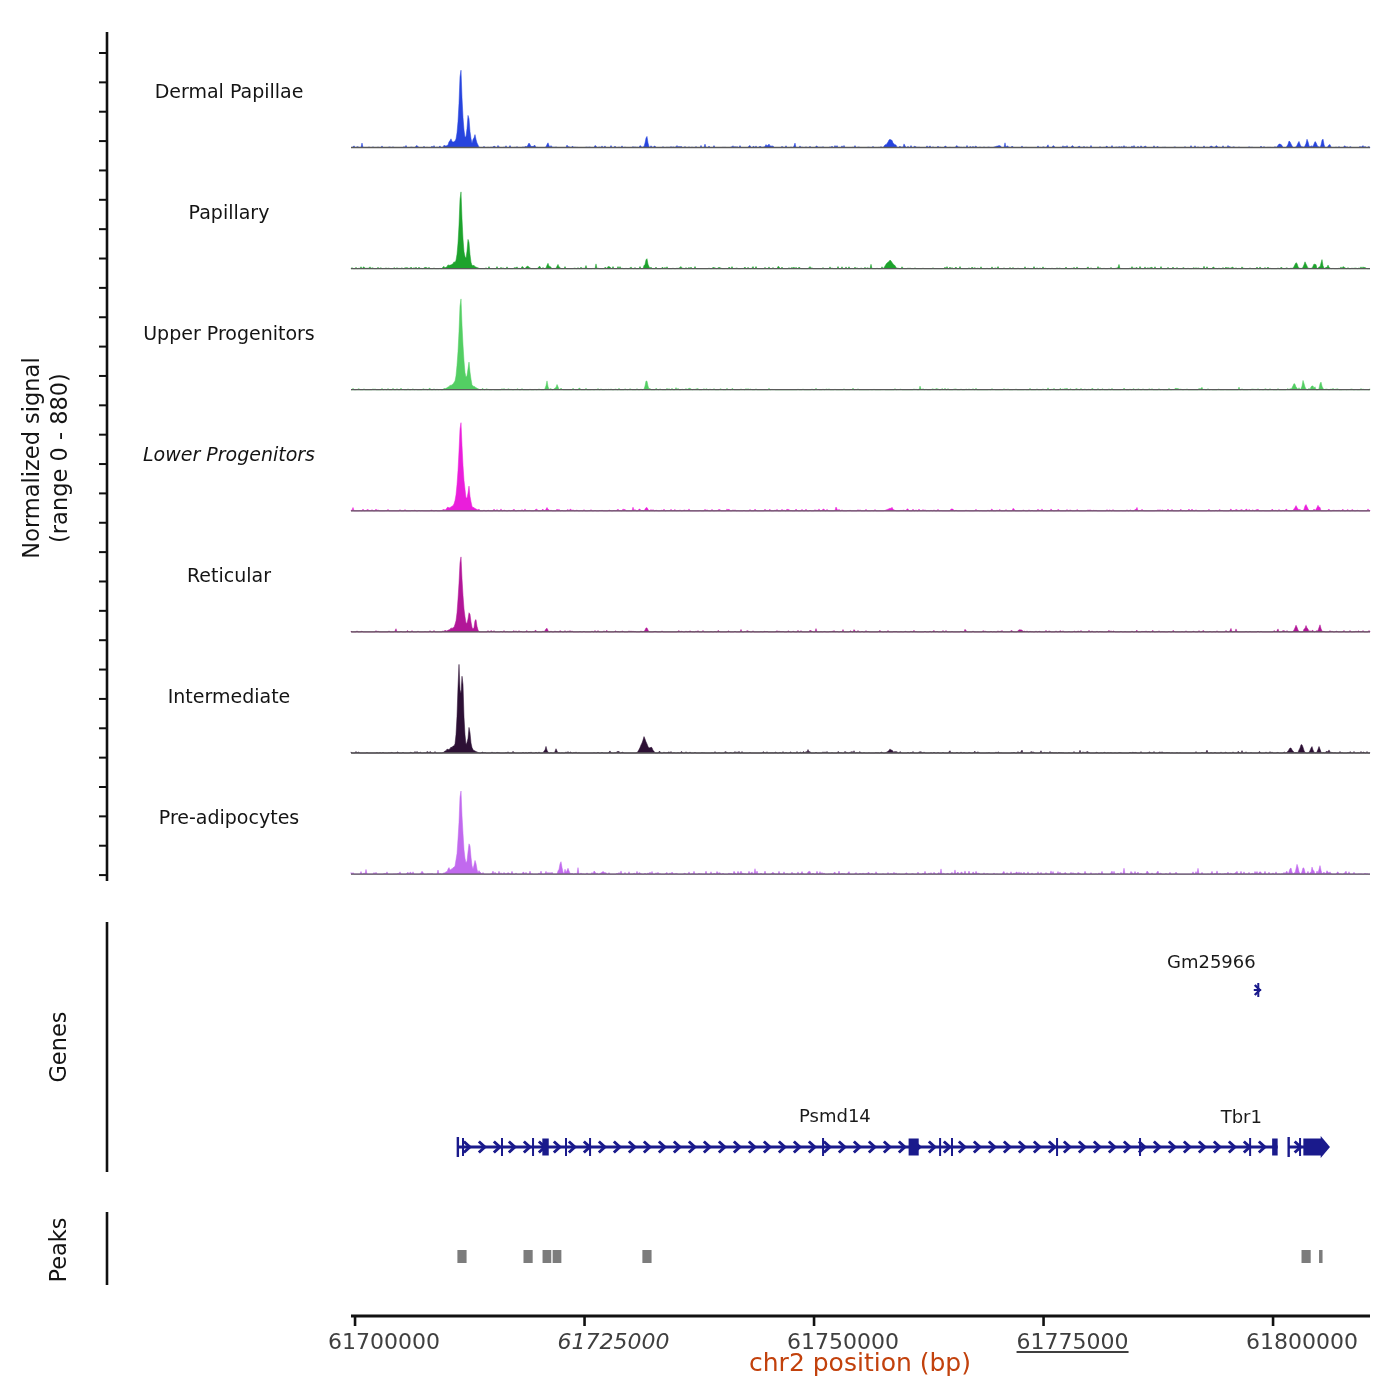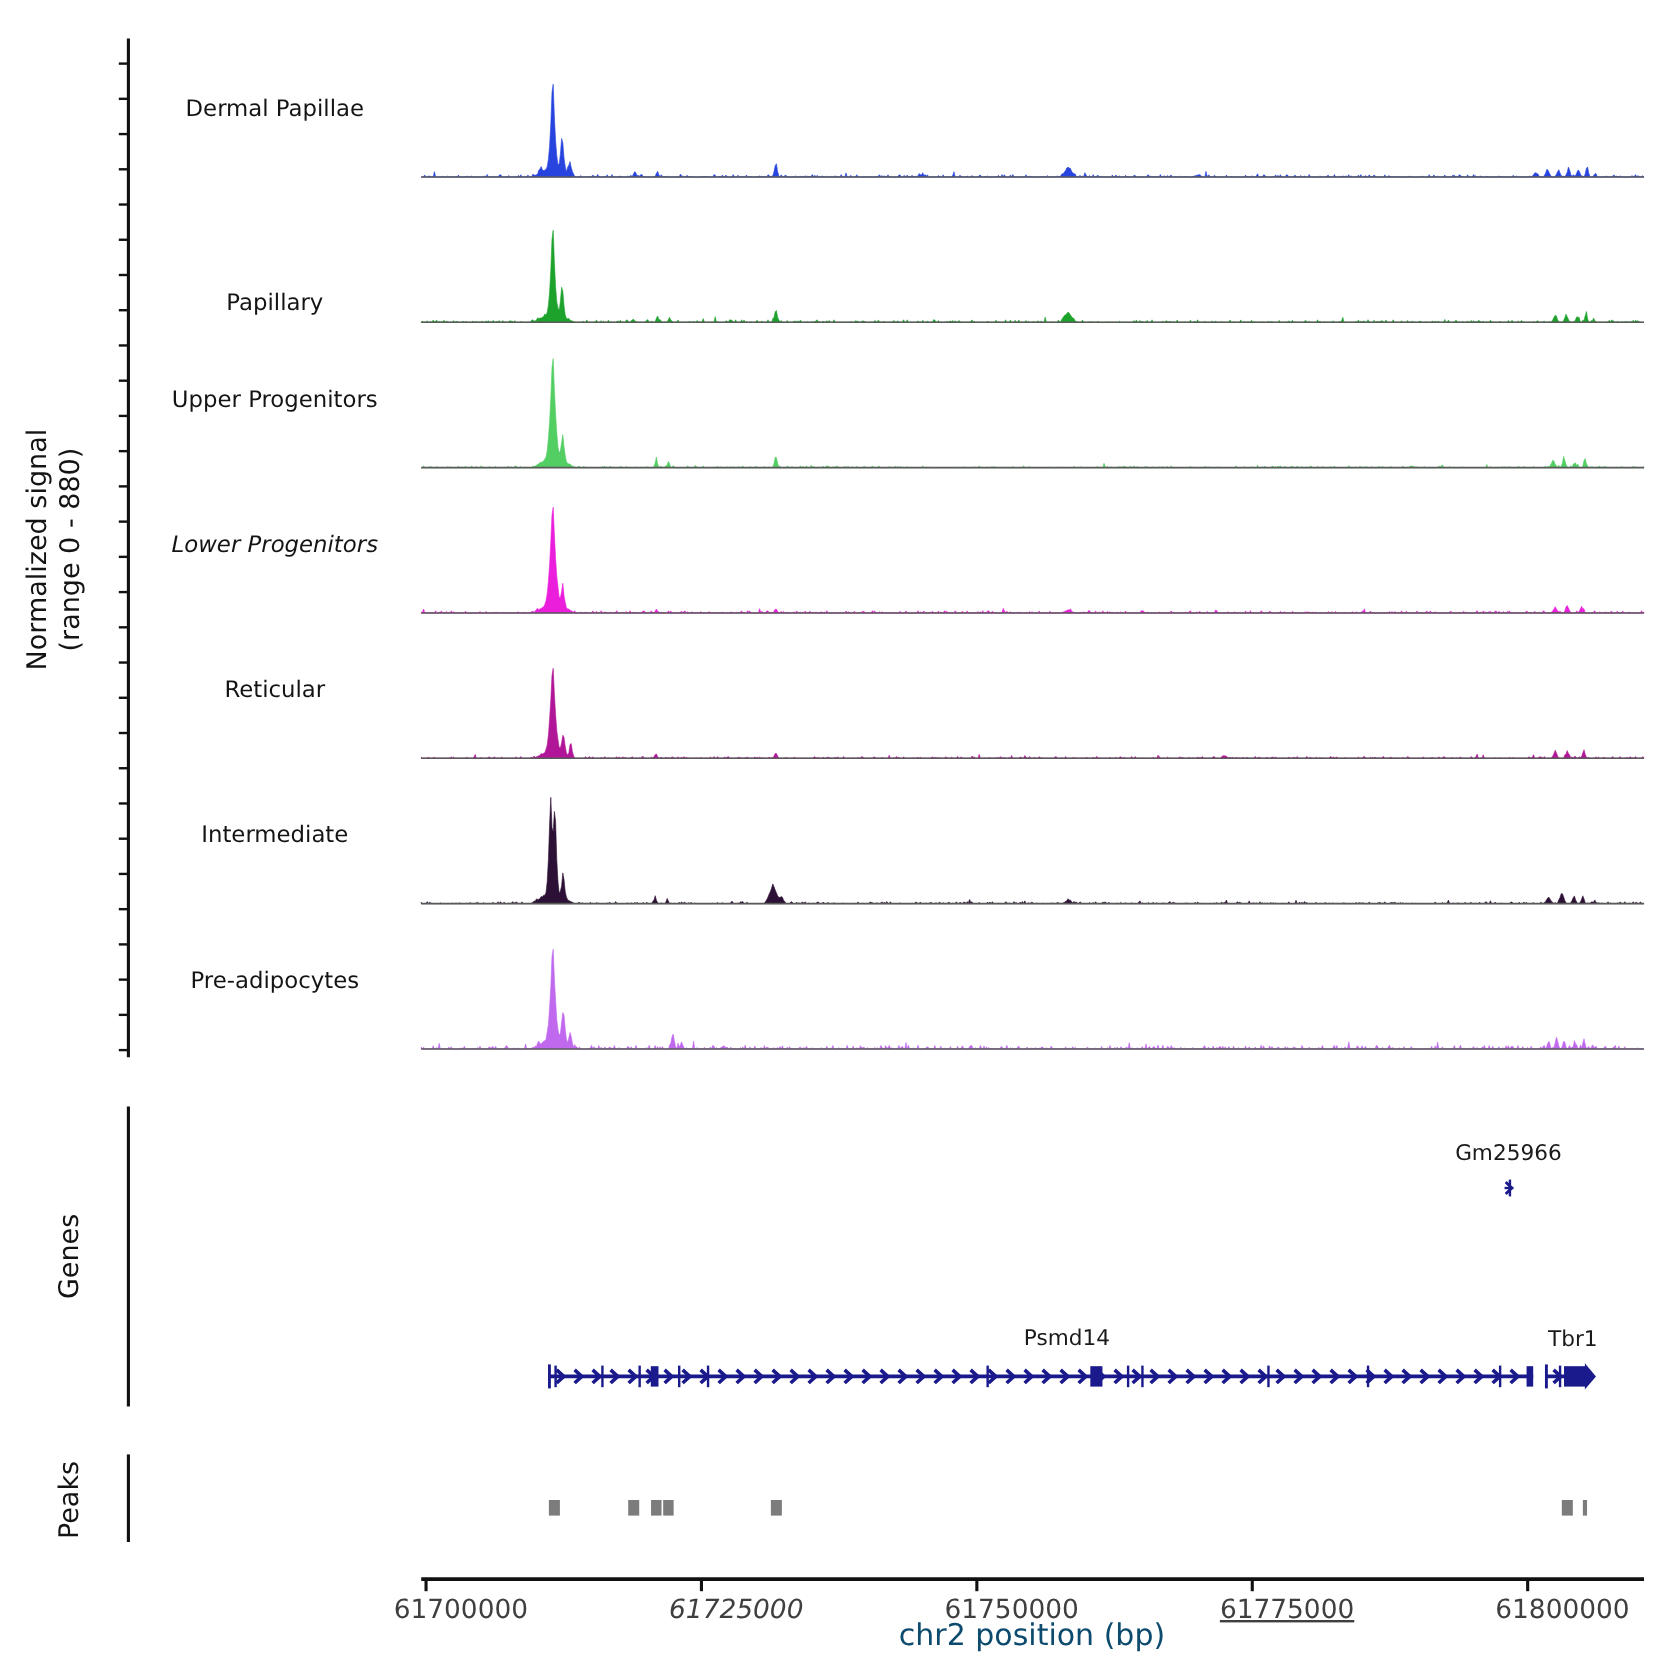--- a/index.html
+++ b/index.html
@@ -10,23 +10,23 @@
   svg.plot{position:absolute;left:0;top:0;}
   .lbl{position:absolute;color:#141414;white-space:nowrap;}
   .track-label{width:250px;left:104px;text-align:center;font-size:19px;}
   .rot{transform:rotate(-90deg);}
   .yaxis-label{
     width:560px;height:58px;left:-234px;top:429px;text-align:center;
     font-size:22.5px;line-height:28px;
   }
   .genes-label{width:200px;height:26px;left:-42px;top:1034px;text-align:center;font-size:22.5px;}
   .peaks-label{width:200px;height:26px;left:-42px;top:1237px;text-align:center;font-size:22.5px;}
-  .gene-name{width:180px;text-align:center;font-size:18px;color:#1a1a1a;}
+  .gene-name{width:180px;font-size:18px;color:#1a1a1a;}
   .xtick-label{width:170px;text-align:right;font-size:22px;color:#3f3f3f;top:1329px;}
-  .xaxis-title{width:420px;left:650px;top:1348px;text-align:center;font-size:25px;color:#0c4a6e;}
+  .xaxis-title{width:420px;left:650px;top:1348px;text-align:center;font-size:25px;color:#c2410c;}
 </style>
 </head>
 <body>
 
 <div class="canvas">
 
   <svg class="plot" id="plot-svg" width="1400" height="1400" viewBox="0 0 1400 1400">
       <g>
         <path d="M 351 147.5L351 147.5L352 147.5L353 147.0L354 145.8L355 147.5L356 147.5L357 146.8L358 146.7L359 147.5L360 147.5L361 147.5L362 143.0L363 147.5L364 147.5L365 147.5L366 147.5L367 147.5L368 147.5L369 146.9L370 147.5L371 147.5L372 147.5L373 146.8L374 147.5L375 147.5L376 147.5L377 147.5L378 147.0L379 147.5L380 147.5L381 147.5L382 145.9L383 147.5L384 147.5L385 147.5L386 147.5L387 147.5L388 147.5L389 146.9L390 146.9L391 147.5L392 147.5L393 146.7L394 147.5L395 147.5L396 147.5L397 147.5L398 147.5L399 147.5L400 147.5L401 147.5L402 147.5L403 147.5L404 146.5L405 147.5L406 145.4L407 147.5L408 147.5L409 147.5L410 147.5L411 147.0L412 147.2L413 147.5L414 147.5L415 147.5L416 146.1L417 145.5L418 146.7L419 147.5L420 147.5L421 147.5L422 147.5L423 147.5L424 146.2L425 147.5L426 147.5L427 147.2L428 147.5L429 147.5L430 147.5L431 147.5L432 146.1L433 147.5L434 145.6L435 147.5L436 147.5L437 147.0L438 147.5L439 147.1L440 145.9L441 147.5L442 147.5L443 147.2L444 145.2L445 145.8L446 146.0L447 145.6L448 145.0L449 141.7L450 140.8L451 138.8L452 141.4L453 142.1L454 141.8L455 141.1L456 138.9L457 132.8L458 121.4L459 103.2L460 76.8L461 70.2L462 97.8L463 117.4L464 130.1L465 137.2L466 136.4L467 128.5L468 115.4L469 118.7L470 131.4L471 138.5L472 143.3L473 139.4L474 137.8L475 134.6L476 139.3L477 142.9L478 144.9L479 147.2L480 147.5L481 147.5L482 147.5L483 147.5L484 146.3L485 147.5L486 147.5L487 147.5L488 147.2L489 147.5L490 147.5L491 147.1L492 147.5L493 146.9L494 146.1L495 146.6L496 147.5L497 147.5L498 145.4L499 146.9L500 147.5L501 147.5L502 147.5L503 147.5L504 147.0L505 147.5L506 145.7L507 147.5L508 147.5L509 147.5L510 145.5L511 147.5L512 147.5L513 147.5L514 147.5L515 147.2L516 147.5L517 146.5L518 147.5L519 147.5L520 147.5L521 147.5L522 147.5L523 146.8L524 147.5L525 146.4L526 146.5L527 146.8L528 144.8L529 143.0L530 144.4L531 146.5L532 146.3L533 146.6L534 145.6L535 145.4L536 147.5L537 147.2L538 147.5L539 147.5L540 147.5L541 147.5L542 147.5L543 147.5L544 147.5L545 147.5L546 146.8L547 144.5L548 142.8L549 145.5L550 147.5L551 145.6L552 146.9L553 147.5L554 147.1L555 147.5L556 146.8L557 147.5L558 147.5L559 147.5L560 147.5L561 147.5L562 147.5L563 147.5L564 147.5L565 147.5L566 147.5L567 145.1L568 146.7L569 146.8L570 147.2L571 147.5L572 146.5L573 146.4L574 147.5L575 146.9L576 147.5L577 147.2L578 147.5L579 147.5L580 147.5L581 147.5L582 147.5L583 147.5L584 147.5L585 147.5L586 147.1L587 147.1L588 147.5L589 147.0L590 147.1L591 147.5L592 147.5L593 147.5L594 147.5L595 145.5L596 146.1L597 147.5L598 147.5L599 147.0L600 147.1L601 147.5L602 145.9L603 147.5L604 147.2L605 145.9L606 147.5L607 147.5L608 147.5L609 147.5L610 147.5L611 145.5L612 147.5L613 147.5L614 147.5L615 146.0L616 147.5L617 147.5L618 147.5L619 147.0L620 147.5L621 147.5L622 145.8L623 147.5L624 147.5L625 147.0L626 147.5L627 147.5L628 147.5L629 147.5L630 147.5L631 147.5L632 147.5L633 146.4L634 147.5L635 146.7L636 147.5L637 147.1L638 147.5L639 147.5L640 145.6L641 146.2L642 147.5L643 146.9L644 146.4L645 143.0L646 138.1L647 136.4L648 142.9L649 146.4L650 147.5L651 145.7L652 147.0L653 147.5L654 146.3L655 146.0L656 147.5L657 147.5L658 147.5L659 147.5L660 147.5L661 147.5L662 147.5L663 146.6L664 147.5L665 147.5L666 147.5L667 147.0L668 147.5L669 147.1L670 147.5L671 146.4L672 147.5L673 146.8L674 147.2L675 147.5L676 146.7L677 145.5L678 147.5L679 146.1L680 147.5L681 146.1L682 147.5L683 147.5L684 147.5L685 146.4L686 147.5L687 147.5L688 147.5L689 146.8L690 147.5L691 147.5L692 147.0L693 147.5L694 147.5L695 147.5L696 146.4L697 147.5L698 147.5L699 147.5L700 147.5L701 145.4L702 147.5L703 147.5L704 147.5L705 144.1L706 147.5L707 147.5L708 147.5L709 146.1L710 147.5L711 147.5L712 147.5L713 147.5L714 145.6L715 147.5L716 147.5L717 147.5L718 147.5L719 147.5L720 147.5L721 147.5L722 147.5L723 147.2L724 147.5L725 147.2L726 147.5L727 147.5L728 147.5L729 147.5L730 147.5L731 147.2L732 146.7L733 145.7L734 147.5L735 146.3L736 147.5L737 146.4L738 147.5L739 147.5L740 145.6L741 147.5L742 147.5L743 147.5L744 147.5L745 147.5L746 147.5L747 147.5L748 147.5L749 146.0L750 145.6L751 147.5L752 147.5L753 146.5L754 146.4L755 147.5L756 145.9L757 147.5L758 147.5L759 147.0L760 146.2L761 146.8L762 147.5L763 147.1L764 146.9L765 146.6L766 144.6L767 145.7L768 145.6L769 144.0L770 146.2L771 145.7L772 146.5L773 145.8L774 147.5L775 147.5L776 147.5L777 147.5L778 147.5L779 147.5L780 147.5L781 147.5L782 146.2L783 147.2L784 147.5L785 147.5L786 145.7L787 147.5L788 147.5L789 147.5L790 147.5L791 146.9L792 147.5L793 147.5L794 146.0L795 143.1L796 147.5L797 147.5L798 147.5L799 147.5L800 145.9L801 147.5L802 147.0L803 147.5L804 147.5L805 147.5L806 146.7L807 147.5L808 147.5L809 147.5L810 146.2L811 147.5L812 147.5L813 147.5L814 147.5L815 147.5L816 146.3L817 145.9L818 147.5L819 147.0L820 147.5L821 147.0L822 147.5L823 146.6L824 147.5L825 147.5L826 147.5L827 147.5L828 147.5L829 147.5L830 146.8L831 147.5L832 146.1L833 147.5L834 147.5L835 145.5L836 147.0L837 145.6L838 147.5L839 147.5L840 147.5L841 147.5L842 145.8L843 147.5L844 145.4L845 147.5L846 147.5L847 147.5L848 147.5L849 147.5L850 147.5L851 147.5L852 147.5L853 147.1L854 147.5L855 145.6L856 147.5L857 147.5L858 147.1L859 146.9L860 147.5L861 147.5L862 147.5L863 147.5L864 147.5L865 147.5L866 147.5L867 147.5L868 147.1L869 147.2L870 147.5L871 147.5L872 147.5L873 146.3L874 147.5L875 147.5L876 147.5L877 147.5L878 147.5L879 147.2L880 147.5L881 146.5L882 147.5L883 147.5L884 146.3L885 144.8L886 144.7L887 143.4L888 142.1L889 140.0L890 139.2L891 140.0L892 140.3L893 142.8L894 144.0L895 144.7L896 144.9L897 147.2L898 147.5L899 147.2L900 146.1L901 147.5L902 146.8L903 147.5L904 143.9L905 145.7L906 147.5L907 147.5L908 146.3L909 147.5L910 147.5L911 145.5L912 147.5L913 147.5L914 146.7L915 146.0L916 147.2L917 147.1L918 147.5L919 147.0L920 147.5L921 147.5L922 147.5L923 147.5L924 147.5L925 147.5L926 147.5L927 145.8L928 147.5L929 147.0L930 145.8L931 147.5L932 147.5L933 146.7L934 147.5L935 147.5L936 147.5L937 147.5L938 146.1L939 147.5L940 147.0L941 147.5L942 147.5L943 147.5L944 147.5L945 146.0L946 146.3L947 147.5L948 147.5L949 147.5L950 147.2L951 147.5L952 147.5L953 147.5L954 147.5L955 147.5L956 146.3L957 145.6L958 147.2L959 146.8L960 147.5L961 147.1L962 147.5L963 147.5L964 147.1L965 147.5L966 147.5L967 145.4L968 147.5L969 147.5L970 146.4L971 147.0L972 147.5L973 146.2L974 147.5L975 146.7L976 145.9L977 147.5L978 147.5L979 147.5L980 146.9L981 147.5L982 147.5L983 147.5L984 146.8L985 147.5L986 147.5L987 147.5L988 147.1L989 147.0L990 147.5L991 147.5L992 147.5L993 147.5L994 147.1L995 146.8L996 146.4L997 146.1L998 146.0L999 145.5L1000 145.8L1001 146.5L1002 147.5L1003 147.5L1004 147.5L1005 142.8L1006 147.5L1007 145.8L1008 146.5L1009 147.2L1010 147.5L1011 147.5L1012 146.1L1013 147.0L1014 147.5L1015 147.5L1016 147.5L1017 147.5L1018 147.5L1019 147.5L1020 147.5L1021 147.5L1022 145.9L1023 147.5L1024 147.5L1025 147.5L1026 147.2L1027 147.5L1028 147.5L1029 147.5L1030 147.5L1031 147.5L1032 147.5L1033 147.5L1034 147.5L1035 147.5L1036 147.5L1037 147.5L1038 145.9L1039 147.5L1040 147.2L1041 147.5L1042 147.5L1043 146.8L1044 146.9L1045 147.5L1046 147.5L1047 146.4L1048 144.8L1049 147.5L1050 147.5L1051 147.5L1052 147.5L1053 145.7L1054 146.0L1055 147.5L1056 147.5L1057 147.5L1058 147.5L1059 147.5L1060 147.5L1061 147.2L1062 147.5L1063 145.7L1064 147.5L1065 146.1L1066 147.5L1067 145.6L1068 147.5L1069 147.5L1070 147.5L1071 147.5L1072 145.7L1073 145.9L1074 147.5L1075 147.5L1076 147.5L1077 147.5L1078 146.9L1079 146.2L1080 146.5L1081 147.5L1082 147.2L1083 147.5L1084 146.2L1085 147.5L1086 147.5L1087 146.7L1088 147.5L1089 147.5L1090 147.5L1091 145.4L1092 147.5L1093 147.5L1094 147.5L1095 147.5L1096 147.5L1097 147.5L1098 147.5L1099 147.5L1100 146.5L1101 147.5L1102 147.5L1103 147.5L1104 147.2L1105 147.5L1106 146.5L1107 146.1L1108 147.5L1109 147.5L1110 147.2L1111 147.5L1112 145.5L1113 147.5L1114 147.5L1115 147.5L1116 146.9L1117 147.1L1118 147.5L1119 146.6L1120 147.0L1121 147.2L1122 146.5L1123 147.5L1124 145.6L1125 147.5L1126 146.5L1127 147.5L1128 147.5L1129 147.2L1130 147.5L1131 147.5L1132 145.9L1133 147.5L1134 145.5L1135 147.5L1136 147.5L1137 147.5L1138 146.2L1139 147.5L1140 147.5L1141 145.7L1142 147.1L1143 147.5L1144 147.0L1145 145.9L1146 146.6L1147 147.5L1148 147.5L1149 147.5L1150 147.5L1151 147.5L1152 147.5L1153 147.5L1154 145.7L1155 147.5L1156 147.5L1157 146.5L1158 146.7L1159 147.5L1160 147.5L1161 147.5L1162 147.5L1163 147.1L1164 147.5L1165 146.9L1166 147.5L1167 147.5L1168 147.5L1169 147.5L1170 147.5L1171 147.5L1172 147.5L1173 147.5L1174 147.2L1175 146.7L1176 147.5L1177 147.5L1178 147.5L1179 147.5L1180 147.5L1181 147.5L1182 147.5L1183 147.5L1184 147.5L1185 146.6L1186 147.5L1187 147.5L1188 147.5L1189 147.5L1190 147.5L1191 145.6L1192 147.5L1193 147.5L1194 147.5L1195 145.7L1196 147.5L1197 147.5L1198 146.8L1199 147.5L1200 147.5L1201 147.5L1202 147.5L1203 147.5L1204 145.8L1205 147.5L1206 147.5L1207 147.1L1208 147.5L1209 147.5L1210 146.5L1211 146.2L1212 146.1L1213 147.5L1214 146.9L1215 147.5L1216 145.7L1217 146.0L1218 147.5L1219 147.0L1220 147.5L1221 147.5L1222 147.5L1223 145.7L1224 147.5L1225 147.5L1226 147.2L1227 147.5L1228 145.4L1229 147.0L1230 146.4L1231 147.5L1232 147.5L1233 147.0L1234 146.7L1235 147.5L1236 147.5L1237 147.5L1238 147.5L1239 146.9L1240 147.5L1241 147.5L1242 147.5L1243 147.5L1244 147.5L1245 147.5L1246 147.5L1247 147.5L1248 147.5L1249 146.7L1250 147.2L1251 147.5L1252 147.1L1253 147.5L1254 147.5L1255 147.5L1256 147.5L1257 147.5L1258 147.5L1259 147.5L1260 147.5L1261 146.0L1262 147.5L1263 147.5L1264 146.5L1265 147.5L1266 147.5L1267 147.5L1268 147.2L1269 147.5L1270 147.2L1271 147.5L1272 147.5L1273 147.5L1274 147.5L1275 146.5L1276 147.5L1277 146.5L1278 145.6L1279 144.0L1280 144.1L1281 144.6L1282 145.5L1283 147.5L1284 147.5L1285 147.5L1286 147.5L1287 146.1L1288 144.3L1289 141.1L1290 141.8L1291 143.9L1292 145.8L1293 147.5L1294 147.5L1295 147.5L1296 146.8L1297 145.3L1298 143.1L1299 141.4L1300 144.2L1301 146.2L1302 147.0L1303 146.7L1304 147.5L1305 145.7L1306 143.6L1307 139.2L1308 141.7L1309 145.4L1310 147.0L1311 145.7L1312 146.4L1313 146.2L1314 144.0L1315 141.6L1316 142.5L1317 145.0L1318 146.8L1319 146.7L1320 147.5L1321 144.9L1322 140.3L1323 139.1L1324 144.4L1325 147.5L1326 147.5L1327 147.5L1328 146.3L1329 144.9L1330 144.6L1331 147.1L1332 147.5L1333 147.5L1334 147.5L1335 147.5L1336 147.0L1337 147.5L1338 147.5L1339 146.6L1340 147.5L1341 147.5L1342 147.5L1343 147.5L1344 146.6L1345 145.7L1346 147.5L1347 146.5L1348 147.5L1349 147.5L1350 146.5L1351 147.2L1352 147.5L1353 147.5L1354 147.5L1355 147.5L1356 147.5L1357 147.5L1358 147.5L1359 147.5L1360 146.3L1361 147.5L1362 146.6L1363 145.6L1364 147.5L1365 146.3L1366 147.5L1367 147.5L1368 147.2L1369 146.4L1370 147.5L1370 147.5 Z" fill="#2744de" stroke="#2744de" stroke-width="0.5"></path>
         <line x1="351" y1="147.5" x2="1370" y2="147.5" stroke="#5a5a5a" stroke-width="1.3"></line>
@@ -198,21 +198,21 @@
     <div>Normalized signal</div>
     <div>(range 0 - 880)</div>
   </div>
 
   <div class="lbl rot genes-label">Genes</div>
   <div class="lbl rot peaks-label">Peaks</div>
   <div class="lbl xaxis-title">chr2 position (bp)</div>
 
   <div id="text-layer">
       <div class="lbl track-label" style="top: 79.5px;">Dermal Papillae</div>
-      <div class="lbl track-label" style="top: 200.6px; margin-top: 40px;">Papillary</div>
+      <div class="lbl track-label" style="top: 200.6px;">Papillary</div>
       <div class="lbl track-label" style="top: 321.7px;">Upper Progenitors</div>
       <div class="lbl track-label" style="top: 442.8px; font-style: italic;">Lower Progenitors</div>
       <div class="lbl track-label" style="top: 563.9px;">Reticular</div>
       <div class="lbl track-label" style="top: 685px;">Intermediate</div>
       <div class="lbl track-label" style="top: 806.1px;">Pre-adipocytes</div>
       <div class="lbl gene-name" style="left: 1166.99px; top: 951px;">Gm25966</div>
       <div class="lbl gene-name" style="left: 799px; top: 1105px;">Psmd14</div>
       <div class="lbl gene-name" style="left: 1220.7px; top: 1106px;">Tbr1</div>
       <div class="lbl xtick-label" style="left: 270.039px;">61700000</div>
       <div class="lbl xtick-label" style="left: 499.544px; font-style: italic;">61725000</div>

